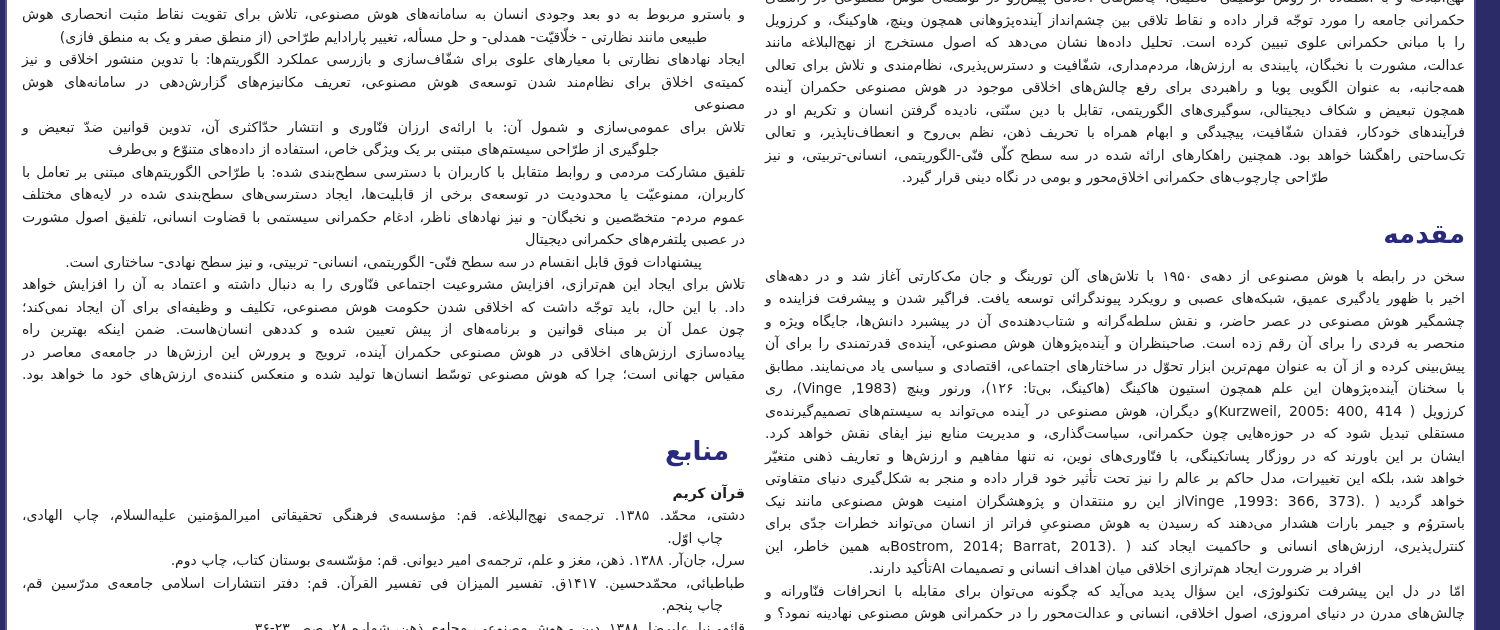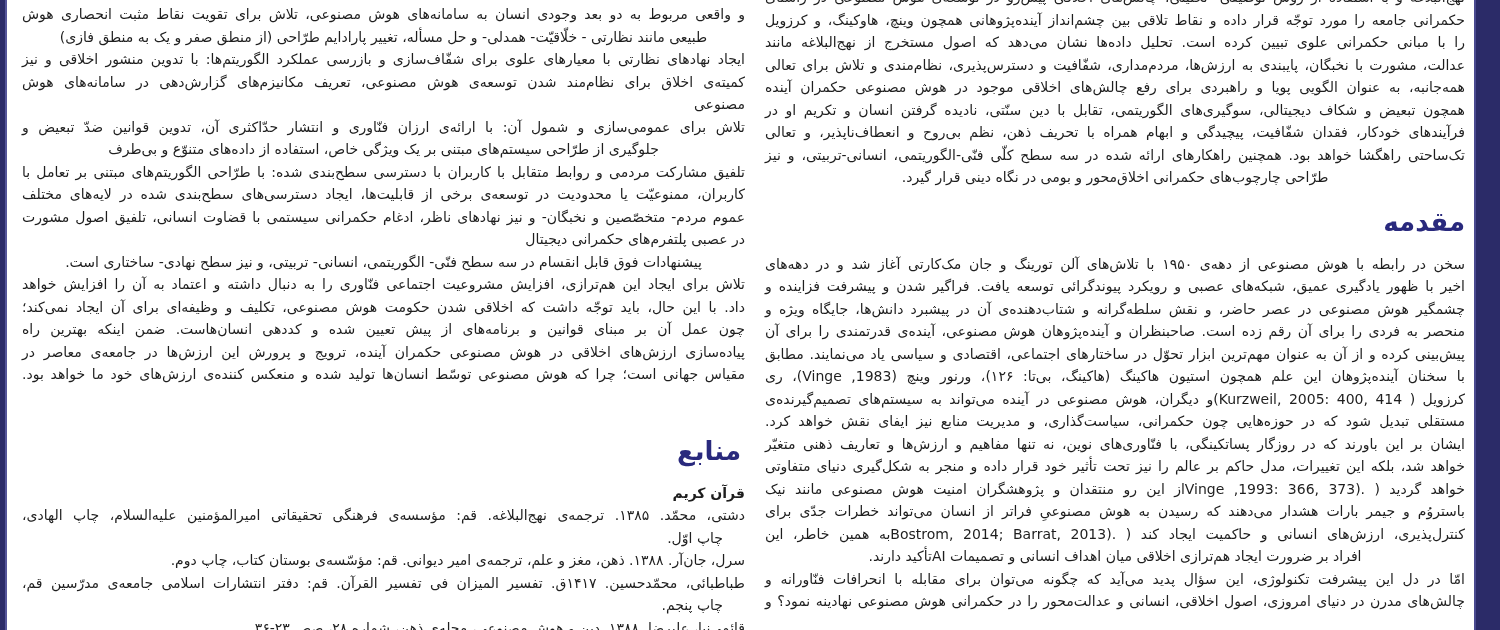--- a/index.html
+++ b/index.html
@@ -21,22 +21,22 @@
   .ln{text-align:justify;text-align-last:justify;}
   .ln.c{text-align-last:center;}
   .ln.r{text-align-last:right;}
   .ln.j{text-align-last:justify;}
   .ref .ln.indent{padding-right:22px;}
   .para.bold{font-weight:bold;}
   .sec-heading{
     color:#29297d;font-weight:bold;font-size:26px;line-height:34px;
     text-align:right;
   }
-  #col-right .sec-heading{margin:16px 0 14px 0;}
-  #col-left .sec-heading{margin:48px 4px 14px 0;}
+  #col-right .sec-heading{margin:28px 0 14px 0;}
+  #col-left .sec-heading{margin:48px 16px 14px 0;}
 </style>
 </head>
 <body style="background: rgb(255, 255, 255);">
 
 <div class="edge-bar" id="edge-left" style="background: rgb(43, 43, 104);"></div>
 <div class="edge-bar" id="edge-right" style="background: rgb(43, 43, 104);"></div>
 
 <div class="col" id="col-right" style="color: rgb(30, 30, 30);">
     <div class="para">
       <div class="ln j">نهج‌البلاغه و با استفاده از روش توصیفی -تحلیلی، چالش‌های اخلاقی پیش‌رو در توسعه‌ی هوش مصنوعی در راستای</div>
@@ -66,21 +66,21 @@
       <div class="ln j">کنترل‌پذیری، ارزش‌های انسانی و حاکمیت ایجاد کند ( .(Bostrom, 2014; Barrat, 2013به همین خاطر، این</div>
       <div class="ln c">افراد بر ضرورت ایجاد هم‌ترازی اخلاقی میان اهداف انسانی و تصمیمات  AIتأکید دارند.</div>
     </div>
     <div class="para">
       <div class="ln j">امّا در دل این پیشرفت تکنولوژی، این سؤال پدید می‌آید که چگونه می‌توان برای مقابله با انحرافات فنّاورانه و</div>
       <div class="ln j">چالش‌های مدرن در دنیای امروزی، اصول اخلاقی، انسانی و عدالت‌محور را در حکمرانی هوش مصنوعی نهادینه نمود؟ و</div>
     </div>
   </div>
 <div class="col" id="col-left" style="color: rgb(30, 30, 30);">
     <div class="para">
-      <div class="ln j">و واقعی مربوط به دو بعد وجودی انسان به سامانه‌های هوش مصنوعی، تلاش برای تقویت نقاط مثبت انحصاری هوش</div>
+      <div class="ln j">و باسترو مربوط به دو بعد وجودی انسان به سامانه‌های هوش مصنوعی، تلاش برای تقویت نقاط مثبت انحصاری هوش</div>
       <div class="ln c">طبیعی مانند نظارتی - خلّاقیّت- همدلی- و حل مسأله، تغییر پارادایم طرّاحی (از منطق صفر و یک به منطق فازی)</div>
     </div>
     <div class="para">
       <div class="ln j">ایجاد نهادهای نظارتی با معیارهای علوی برای شفّاف‌سازی و بازرسی عملکرد الگوریتم‌ها: با تدوین منشور اخلاقی و نیز</div>
       <div class="ln j">کمیته‌ی اخلاق برای نظام‌مند شدن توسعه‌ی هوش مصنوعی، تعریف مکانیزم‌های گزارش‌دهی در سامانه‌های هوش</div>
       <div class="ln r">مصنوعی</div>
     </div>
     <div class="para">
       <div class="ln j">تلاش برای عمومی‌سازی و شمول آن: با ارائه‌ی ارزان فنّاوری و انتشار حدّاکثری آن، تدوین قوانین ضدّ تبعیض و</div>
       <div class="ln c">جلوگیری از طرّاحی سیستم‌های مبتنی بر یک ویژگی خاص، استفاده از داده‌های متنوّع و بی‌طرف</div>

